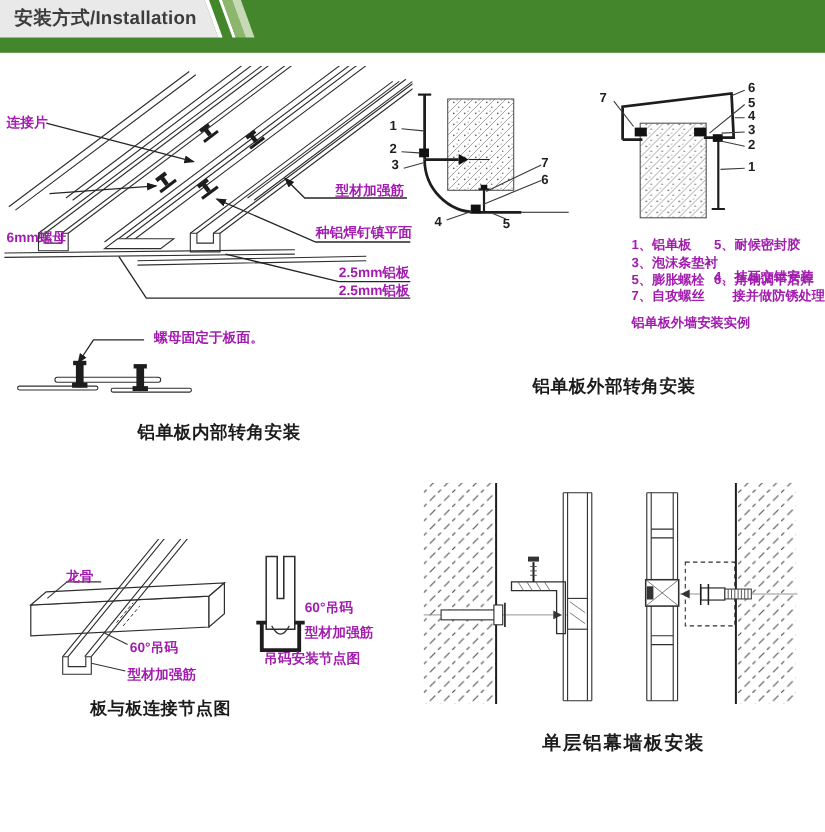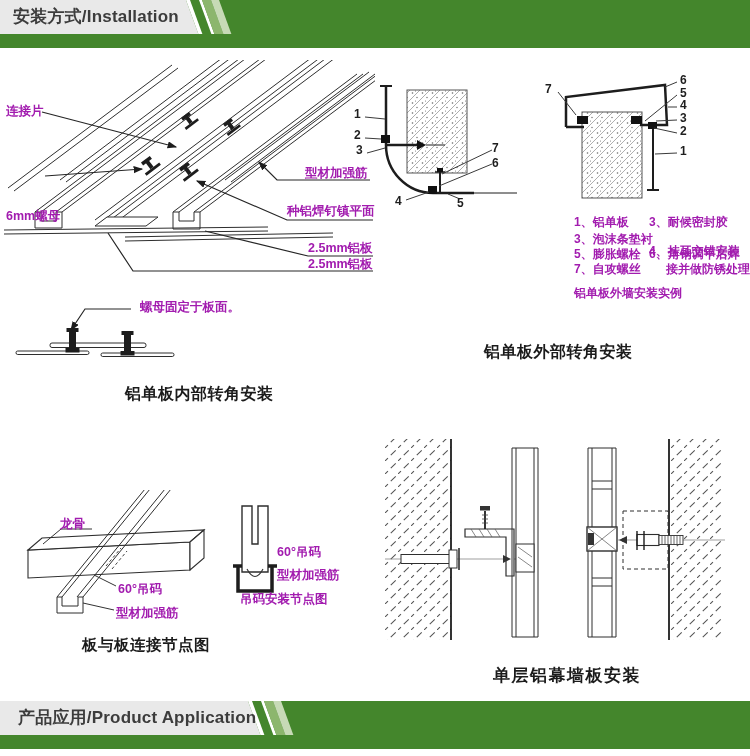--- a/index.html
+++ b/index.html
@@ -270,39 +270,31 @@
   <div class="t num" style="left:680px;top:87px;">5</div>
   <div class="t num" style="left:680px;top:99px;">4</div>
   <div class="t num" style="left:680px;top:112px;">3</div>
   <div class="t num" style="left:680px;top:125px;">2</div>
   <div class="t num" style="left:680px;top:145px;">1</div>
 
   <div class="t s11" style="left:574px;top:216px;">1、铝单板</div>
   <div class="t s11" style="left:574px;top:233px;">3、泡沫条垫衬</div>
   <div class="t s11" style="left:574px;top:248px;">5、膨胀螺栓</div>
   <div class="t s11" style="left:574px;top:263px;">7、自攻螺丝</div>
-  <div class="t s11" style="left:649px;top:216px;">3、耐候密封胶</div>
+  <div class="t s11" style="left:649px;top:216px;">5、耐候密封胶</div>
   <div class="t s11" style="left:649px;top:233px;margin-top:12px;">4、挂耳交错安装</div>
   <div class="t s11" style="left:649px;top:248px;">6、角钢调平后焊</div>
   <div class="t s11" style="left:666px;top:263px;">接并做防锈处理</div>
   <div class="t s11" style="left:574px;top:287px;">铝单板外墙安装实例</div>
   <div class="t cap" style="left:484px;top:343px;">铝单板外部转角安装</div>
 
   <div class="t s12" style="left:60px;top:517px;">龙骨</div>
   <div class="t s12" style="left:118px;top:582px;">60°吊码</div>
   <div class="t s12" style="left:116px;top:606px;">型材加强筋</div>
   <div class="t cap" style="left:82px;top:636px;font-size:15.5px;">板与板连接节点图</div>
   <div class="t s12" style="left:277px;top:545px;">60°吊码</div>
   <div class="t s12" style="left:277px;top:568px;">型材加强筋</div>
   <div class="t s12" style="left:240px;top:592px;">吊码安装节点图</div>
 
   <div class="t cap" style="left:493px;top:666px;font-size:17px;letter-spacing:1.5px;">单层铝幕墙板安装</div>
 
-  <div class="bar" style="top:701px;">
-    <div class="gray" style="left:-22px;width:270px;"></div>
-    <div class="stripe" style="left:248px;width:4px;background:#fff;"></div>
-    <div class="stripe" style="left:261px;width:3px;background:#fff;"></div>
-    <div class="stripe" style="left:264px;width:9px;background:var(--stripe_mid,#8cb66d);"></div>
-    <div class="stripe" style="left:273px;width:8px;background:var(--stripe_pale,#c7dab6);"></div>
-    <div class="bar-title" style="left:18px;">产品应用/Product Application</div>
-  </div>
 
 </div>
 
 </body></html>

